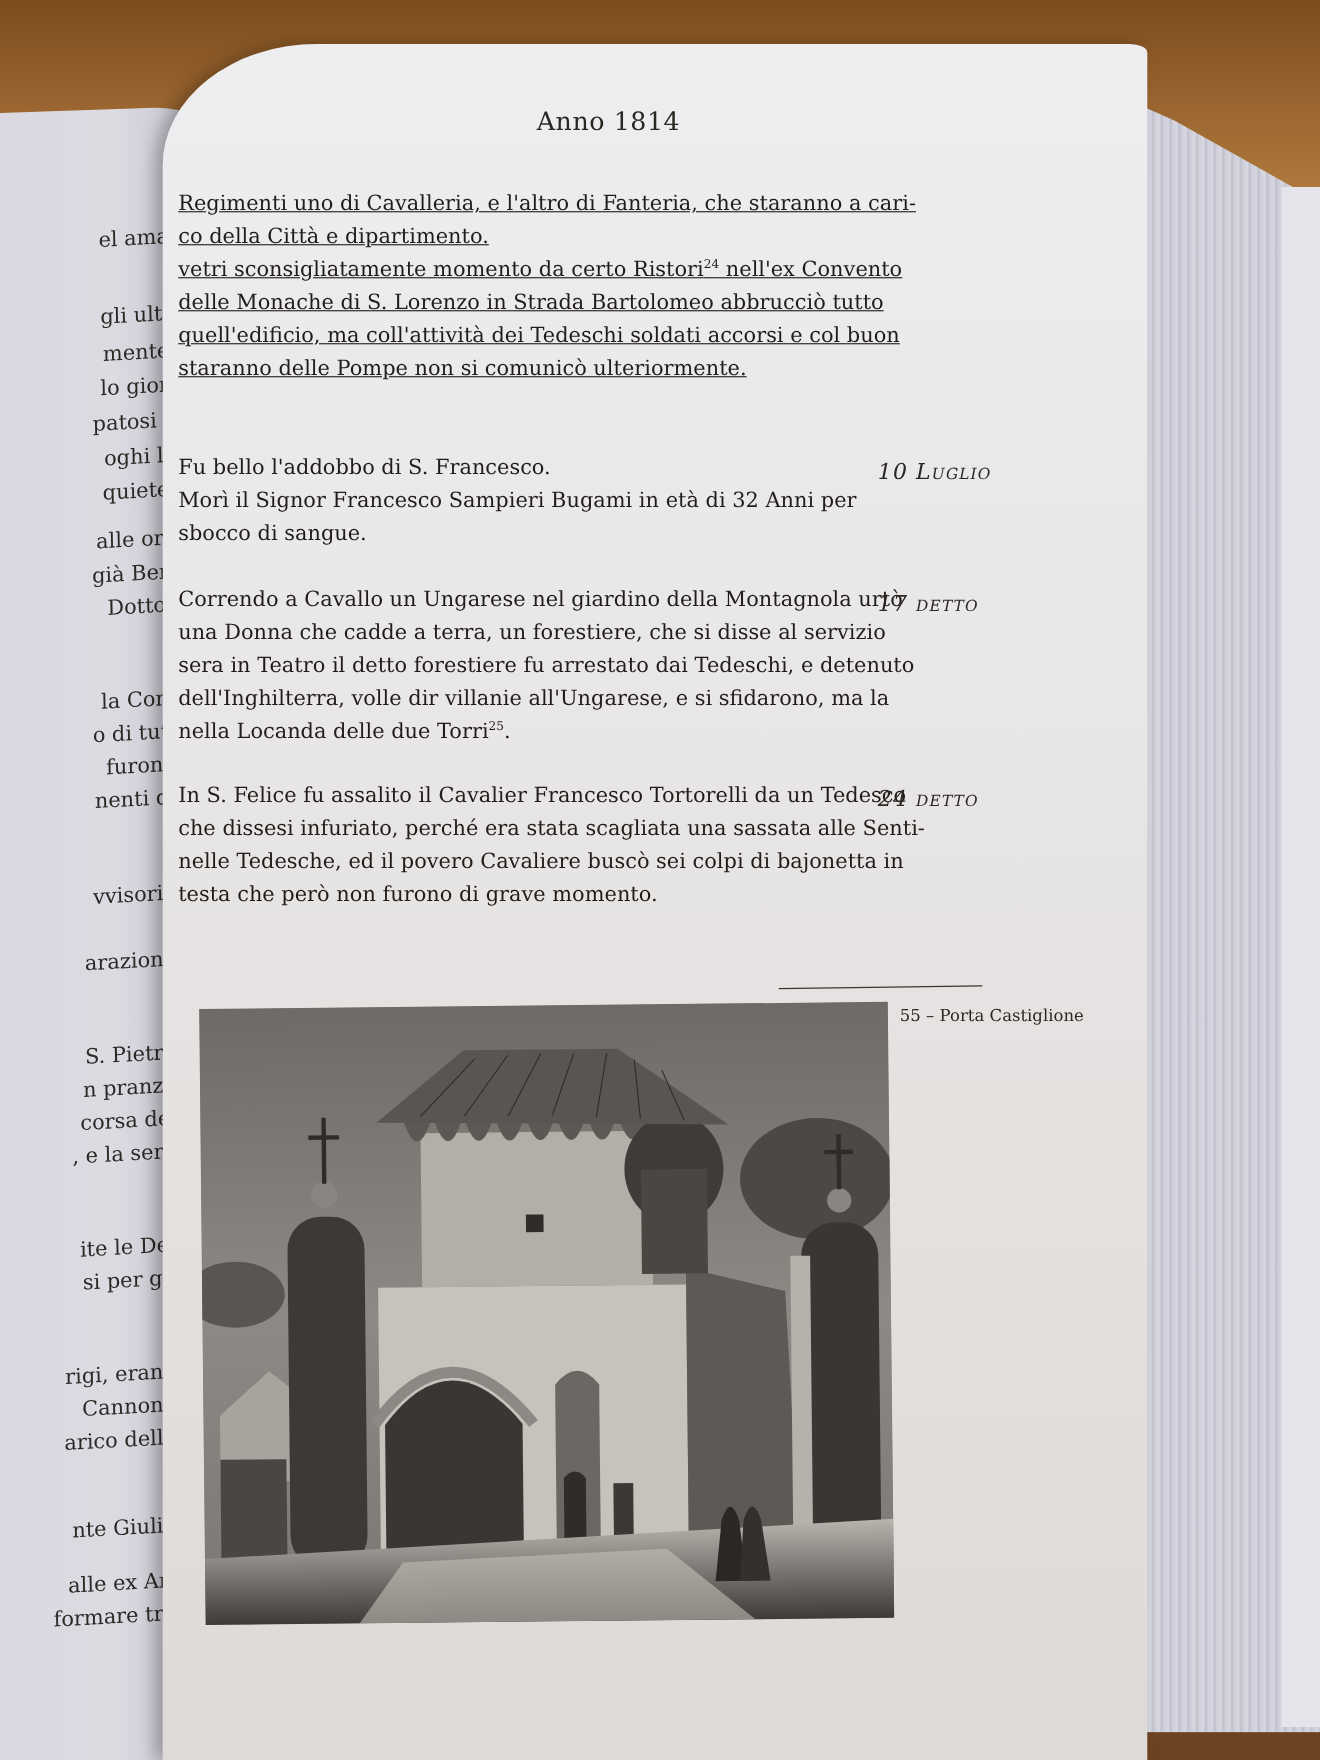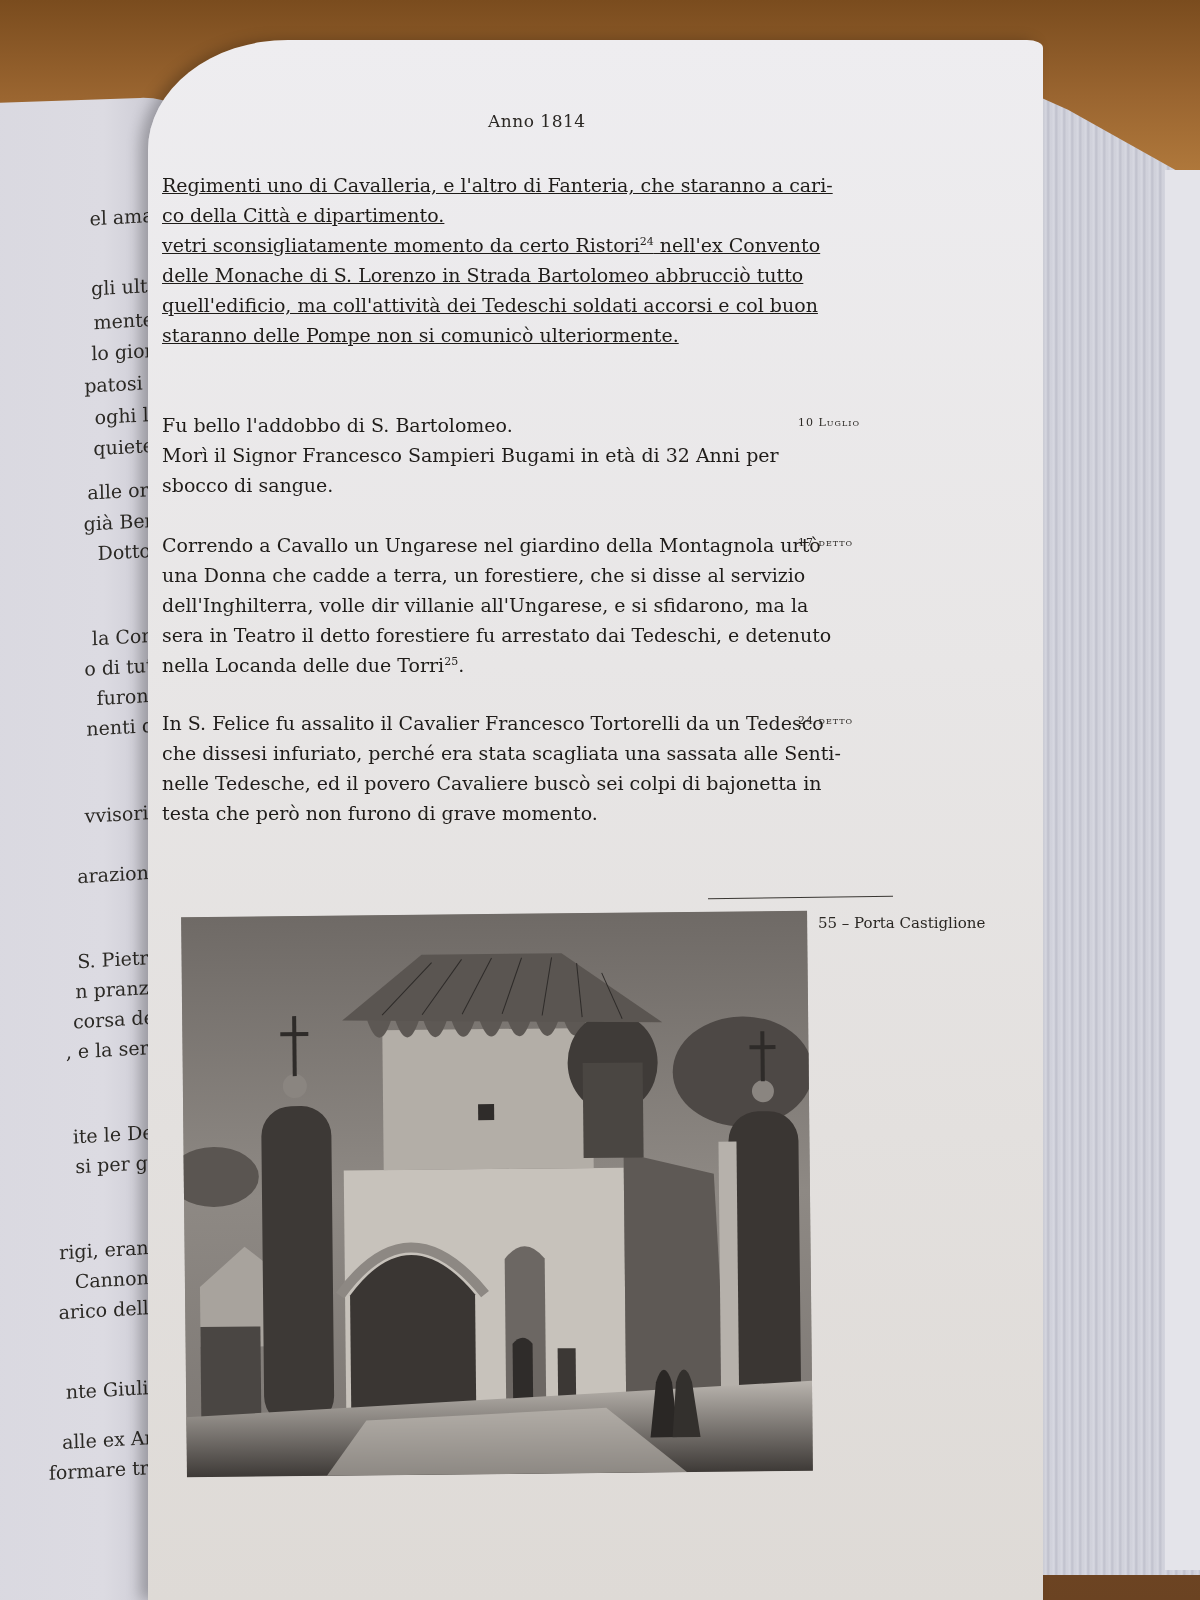--- a/index.html
+++ b/index.html
@@ -67,24 +67,23 @@
       border-top-left-radius: 140px 110px;
       border-top-right-radius: 16px 8px;
       box-shadow: -8px 0 14px rgba(0,0,0,0.25);
       overflow: hidden;
     }
 
     .running-head {
       position: absolute;
       left: 340px;
       top: 58px;
-      font-size: 17px;
+      font-size: 23px;
       color: #2a2723;
       letter-spacing: 0.5px;
-      margin-top: 13px;
     }
 
     .entry {
       position: absolute;
       left: 14px;
       width: 610px;
       color: #1f1c19;
       font-size: 19px;
       line-height: 30px;
     }
@@ -96,25 +95,26 @@
       text-align: justify;
       text-align-last: justify;
     }
     sup {
       font-size: 11px;
       line-height: 0;
     }
     .date-label {
       position: absolute;
       left: 650px;
-      font-size: 11px;
+      font-size: 20px;
       color: #2a2723;
       letter-spacing: 1px;
       font-variant: small-caps;
       white-space: nowrap;
+      font-style: italic;
     }
 
     .caption-rule {
       position: absolute;
       left: 560px;
       top: 857px;
       width: 185px;
       height: 1px;
       background: #3a3733;
       transform: rotate(-0.8deg);
@@ -183,31 +183,31 @@
   <div class="entry" style="top:130px;text-decoration:underline;">
     <span class="line justify">Regimenti uno di Cavalleria, e l'altro di Fanteria, che staranno a cari-</span>
     <span class="line">co della Città e dipartimento.</span>
     <span class="line justify"><span>vetri sconsigliatamente momento da certo Ristori</span><sup>24</sup><span> nell'ex Convento</span></span>
     <span class="line justify">delle Monache di S. Lorenzo in Strada Bartolomeo abbrucciò tutto</span>
     <span class="line justify">quell'edificio, ma coll'attività dei Tedeschi soldati accorsi e col buon</span>
     <span class="line">staranno delle Pompe non si comunicò ulteriormente.</span>
   </div>
 
   <div class="entry" style="top:370px;">
-    <span class="line">Fu bello l'addobbo di S. Bartolomeo.</span>
+    <span class="line">Fu bello l'addobbo di S. Francesco.</span>
     <span class="line justify">Morì il Signor Francesco Sampieri Bugami in età di 32 Anni per</span>
     <span class="line">sbocco di sangue.</span>
   </div>
   <div class="date-label" style="top:376px;">10 Luglio</div>
 
   <div class="entry" style="top:490px;">
     <span class="line justify">Correndo a Cavallo un Ungarese nel giardino della Montagnola urtò</span>
     <span class="line justify">una Donna che cadde a terra, un forestiere, che si disse al servizio</span>
+    <span class="line justify">sera in Teatro il detto forestiere fu arrestato dai Tedeschi, e detenuto</span>
     <span class="line justify">dell'Inghilterra, volle dir villanie all'Ungarese, e si sfidarono, ma la</span>
-    <span class="line justify">sera in Teatro il detto forestiere fu arrestato dai Tedeschi, e detenuto</span>
     <span class="line"><span>nella Locanda delle due Torri</span><sup>25</sup><span>.</span></span>
   </div>
   <div class="date-label" style="top:496px;">17 detto</div>
 
   <div class="entry" style="top:668px;">
     <span class="line justify">In S. Felice fu assalito il Cavalier Francesco Tortorelli da un Tedesco</span>
     <span class="line justify">che dissesi infuriato, perché era stata scagliata una sassata alle Senti-</span>
     <span class="line justify">nelle Tedesche, ed il povero Cavaliere buscò sei colpi di bajonetta in</span>
     <span class="line">testa che però non furono di grave momento.</span>
   </div>

